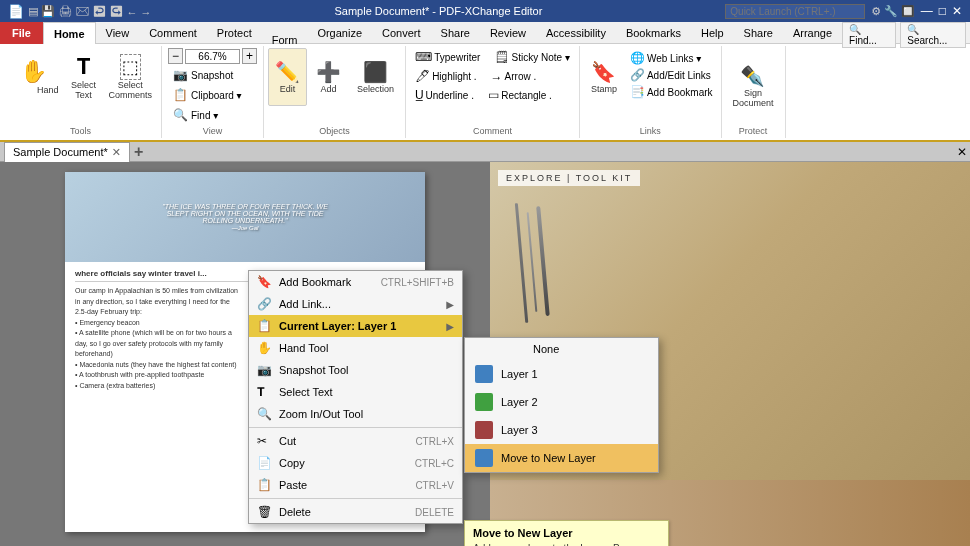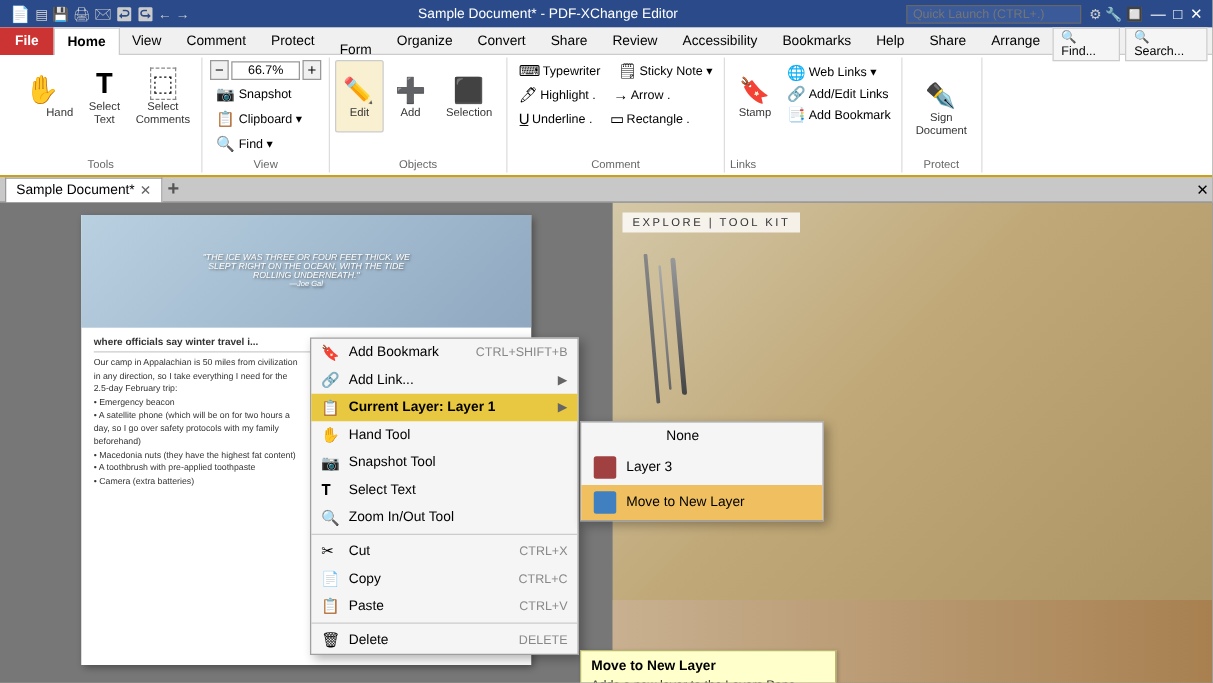--- a/index.html
+++ b/index.html
@@ -156,21 +156,21 @@
         <div style="display:flex; align-items:center; gap:2px; padding:1px 4px; cursor:pointer; font-size:10px;">
           <span style="font-size:12px;">🔗</span>
           <span>Add/Edit Links</span>
         </div>
         <div style="display:flex; align-items:center; gap:2px; padding:1px 4px; cursor:pointer; font-size:10px;">
           <span style="font-size:12px;">📑</span>
           <span>Add Bookmark</span>
         </div>
       </div>
     </div>
-    <div style="font-size:9px; color:#666; text-align:left; padding-bottom:2px;">Links</div>
+    <div style="font-size:9px; color:#666; text-align:center; padding-bottom:2px;">Links</div>
   </div>
 
   <div style="display:flex; flex-direction:column; border-right:1px solid #ddd; padding:0 4px;">
     <div style="flex:1; display:flex; align-items:center; padding:2px 0;">
       <div style="display:flex; flex-direction:column; align-items:center; padding:2px 6px; cursor:pointer; border:1px solid transparent; border-radius:2px; min-height:58px; justify-content:center;">
         <span style="font-size:20px;">✒️</span>
         <span style="font-size:9px; color:#333; text-align:center;">Sign<br>Document</span>
       </div>
     </div>
     <div style="font-size:9px; color:#666; text-align:center; padding-bottom:2px;">Protect</div>
@@ -301,21 +301,29 @@
     </div>
   </div>
 
   <div style="position:absolute; left:464px; top:175px; background:#f5f5f5; border:1px solid #a0a0a0; box-shadow:3px 3px 8px rgba(0,0,0,0.3); z-index:101; width:195px;">
 
     <div style="display:flex; align-items:center; padding:5px 10px; cursor:pointer; font-size:11px; gap:8px;margin-left:32px;">
       <span style="width:18px;"></span>
       <span>None</span>
     </div>
 
-
+    <div style="display:flex; align-items:center; padding:5px 10px; cursor:pointer; font-size:11px; gap:8px;">
+      <span style="width:18px; height:18px; background:#4080c0; border-radius:2px; display:inline-block;"></span>
+      <span>Layer 1</span>
+    </div>
+
+    <div style="display:flex; align-items:center; padding:5px 10px; cursor:pointer; font-size:11px; gap:8px;">
+      <span style="width:18px; height:18px; background:#40a040; border-radius:2px; display:inline-block;"></span>
+      <span>Layer 2</span>
+    </div>
 
     <div style="display:flex; align-items:center; padding:5px 10px; cursor:pointer; font-size:11px; gap:8px;">
       <span style="width:18px; height:18px; background:#a04040; border-radius:2px; display:inline-block;"></span>
       <span>Layer 3</span>
     </div>
 
     <div style="display:flex; align-items:center; padding:5px 10px; cursor:pointer; font-size:11px; gap:8px; background:#f0c060;">
       <span style="width:18px; height:18px; background:#4080c0; border-radius:2px; display:inline-block;"></span>
       <span>Move to New Layer</span>
     </div>

